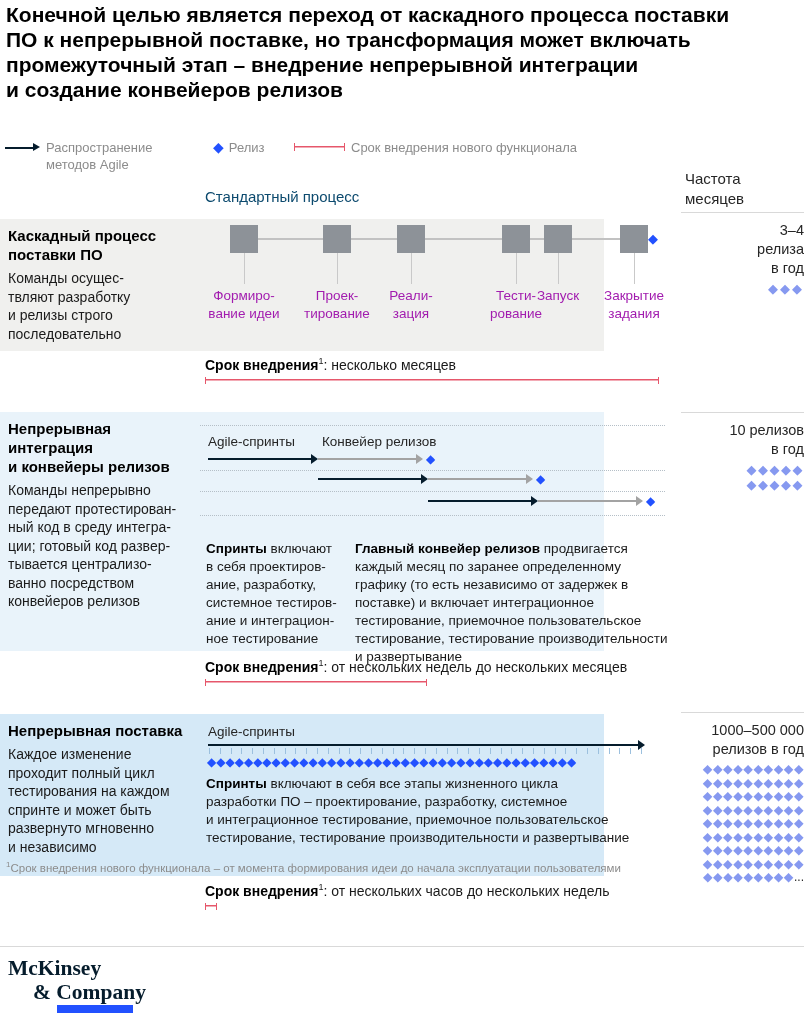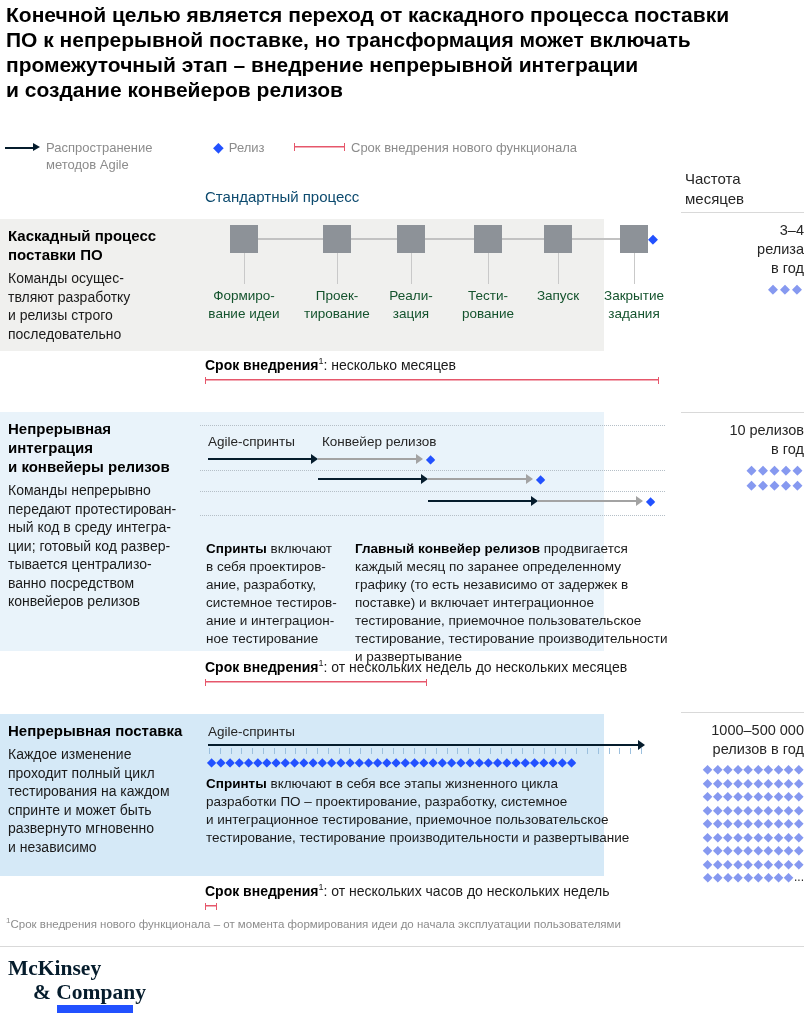--- a/index.html
+++ b/index.html
@@ -36,21 +36,21 @@
   .sec3{top:714px;height:162px;background:var(--bg-cd,#d5e9f7);}
   .sec-left{position:absolute;left:8px;top:7px;width:192px;}
   .sec-title{font-size:15px;font-weight:700;line-height:19px;color:#000;margin:0 0 5px 0;}
   .sec-desc{font-size:14px;line-height:18.5px;color:#1a1a1a;}
 
   
   .wf-line{position:absolute;left:244px;top:19px;width:390px;height:1.5px;background:#c2c2c2;}
   .wf-stage{position:absolute;top:6px;transform:translateX(-50%);width:96px;text-align:center;}
   .wf-square{width:28px;height:28px;background:var(--square-gray,#8d9298);margin:0 auto;}
   .wf-tick{width:1px;height:31px;background:#c9c9c9;margin:0 auto;}
-  .wf-label{font-size:13.5px;line-height:18px;color:#14532d;margin-top:3px;}
+  .wf-label{font-size:13.5px;line-height:18px;color:#a21caf;margin-top:3px;}
   .wf-release{position:absolute;left:648px;top:13px;font-size:13px;line-height:13px;}
 
   
   .dotted{position:absolute;left:200px;width:465px;border-top:1px dotted #b5bfc7;}
   .d1{top:13px;} .d2{top:58px;} .d3{top:79px;} .d4{top:103px;}
   .pipe-label{position:absolute;font-size:13.5px;color:#262626;}
   .lbl-sprint{left:208px;top:22px;}
   .lbl-pipeline{left:322px;top:22px;}
   .arrow{position:absolute;height:2px;}
   .arrow::after{content:"";position:absolute;right:-7px;top:-4.5px;width:0;height:0;
@@ -84,21 +84,21 @@
 
   
   .lead{position:absolute;left:205px;}
   .lead1{top:356px;} .lead2{top:658px;} .lead3{top:882px;}
   .lead-text{font-size:14px;color:#1a1a1a;}
   .lead-text b{color:#000;}
   .lead-text sup{font-size:9px;}
   .lead-bar{margin-top:4px;height:7px;border-left:1.5px solid var(--red,#e6576b);border-right:1.5px solid var(--red,#e6576b);
       background:linear-gradient(var(--red,#e6576b),var(--red,#e6576b)) center/100% 1.5px no-repeat;}
 
-  .footnote{position:absolute;left:6px;top:916px;font-size:11.5px;color:#8c8c8c;text-align:center;}
+  .footnote{position:absolute;left:6px;top:860px;font-size:11.5px;color:#8c8c8c;text-align:center;}
   .footnote sup{font-size:8px;}
   .divider{position:absolute;left:0;top:946px;width:804px;height:1px;background:#d9d9d9;}
   .logo{position:absolute;left:8px;top:956px;font-family:"Liberation Serif","DejaVu Serif",serif;
         font-size:21.5px;line-height:24px;font-weight:600;color:var(--navy,#051c2c);}
   .logo-line2{padding-left:25px;}
   .blue-bar{position:absolute;left:57px;top:1005px;width:76px;height:8px;background:var(--accent,#2251ff);}
 </style>
 </head>
 <body>
 
@@ -151,21 +151,21 @@
           <div class="wf-tick"></div>
           <div class="wf-label pre">Проек-
 тирование</div>
         </div>
         <div class="wf-stage" style="left: 411px;">
           <div class="wf-square"></div>
           <div class="wf-tick"></div>
           <div class="wf-label pre">Реали-
 зация</div>
         </div>
-        <div class="wf-stage" style="left: 488px;">
+        <div class="wf-stage" style="left: 516px;">
           <div class="wf-square"></div>
           <div class="wf-tick"></div>
           <div class="wf-label pre">Тести-
 рование</div>
         </div>
         <div class="wf-stage" style="left: 558px;">
           <div class="wf-square"></div>
           <div class="wf-tick"></div>
           <div class="wf-label pre">Запуск</div>
         </div>

